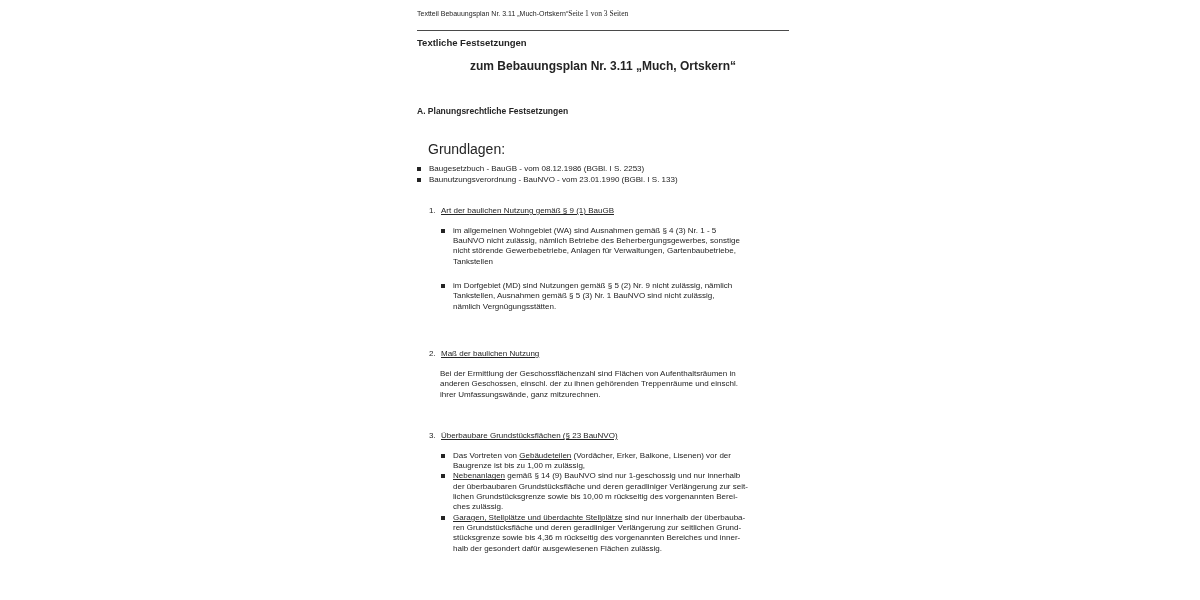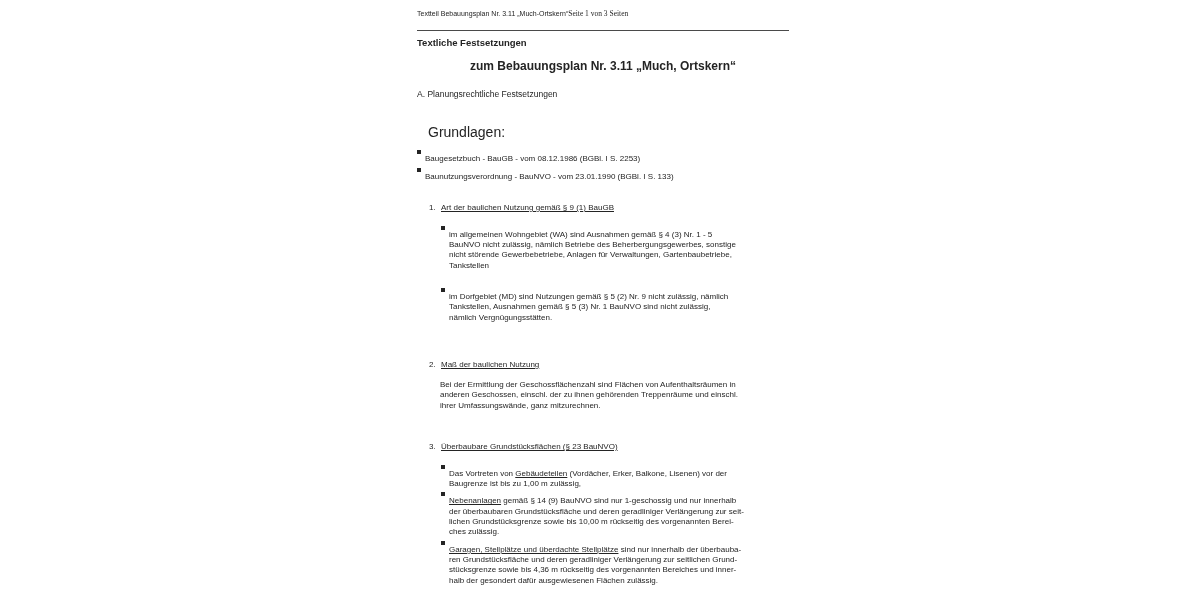--- a/index.html
+++ b/index.html
@@ -41,33 +41,33 @@
     line-height: 10px;
   }
   .subtitle {
     margin-top: 13px;
     text-align: center;
     font-weight: bold;
     font-size: 12px;
     line-height: 10px;
   }
   .a-head {
-    margin-top: 18px;
-    font-weight: normal;
+    margin-top: 35px;
+    font-weight: bold;
     font-size: 8.5px;
     line-height: 10px;
   }
   .grund {
     margin-top: 28px;
     margin-left: 11px;
     font-size: 14px;
     line-height: 10.3px;
   }
   .src-list { margin-top: 10px; }
-  .li { display: flex; align-items: flex-start; flex-direction: column; }
+  .li { display: flex; align-items: flex-start; }
   .sq {
     flex: 0 0 auto;
     width: 4px; height: 4px;
     background: #242424;
     margin-top: 3px;
   }
   .li-t {
     margin-left: 8px;
     font-size: 8px;
     line-height: 10.3px;

